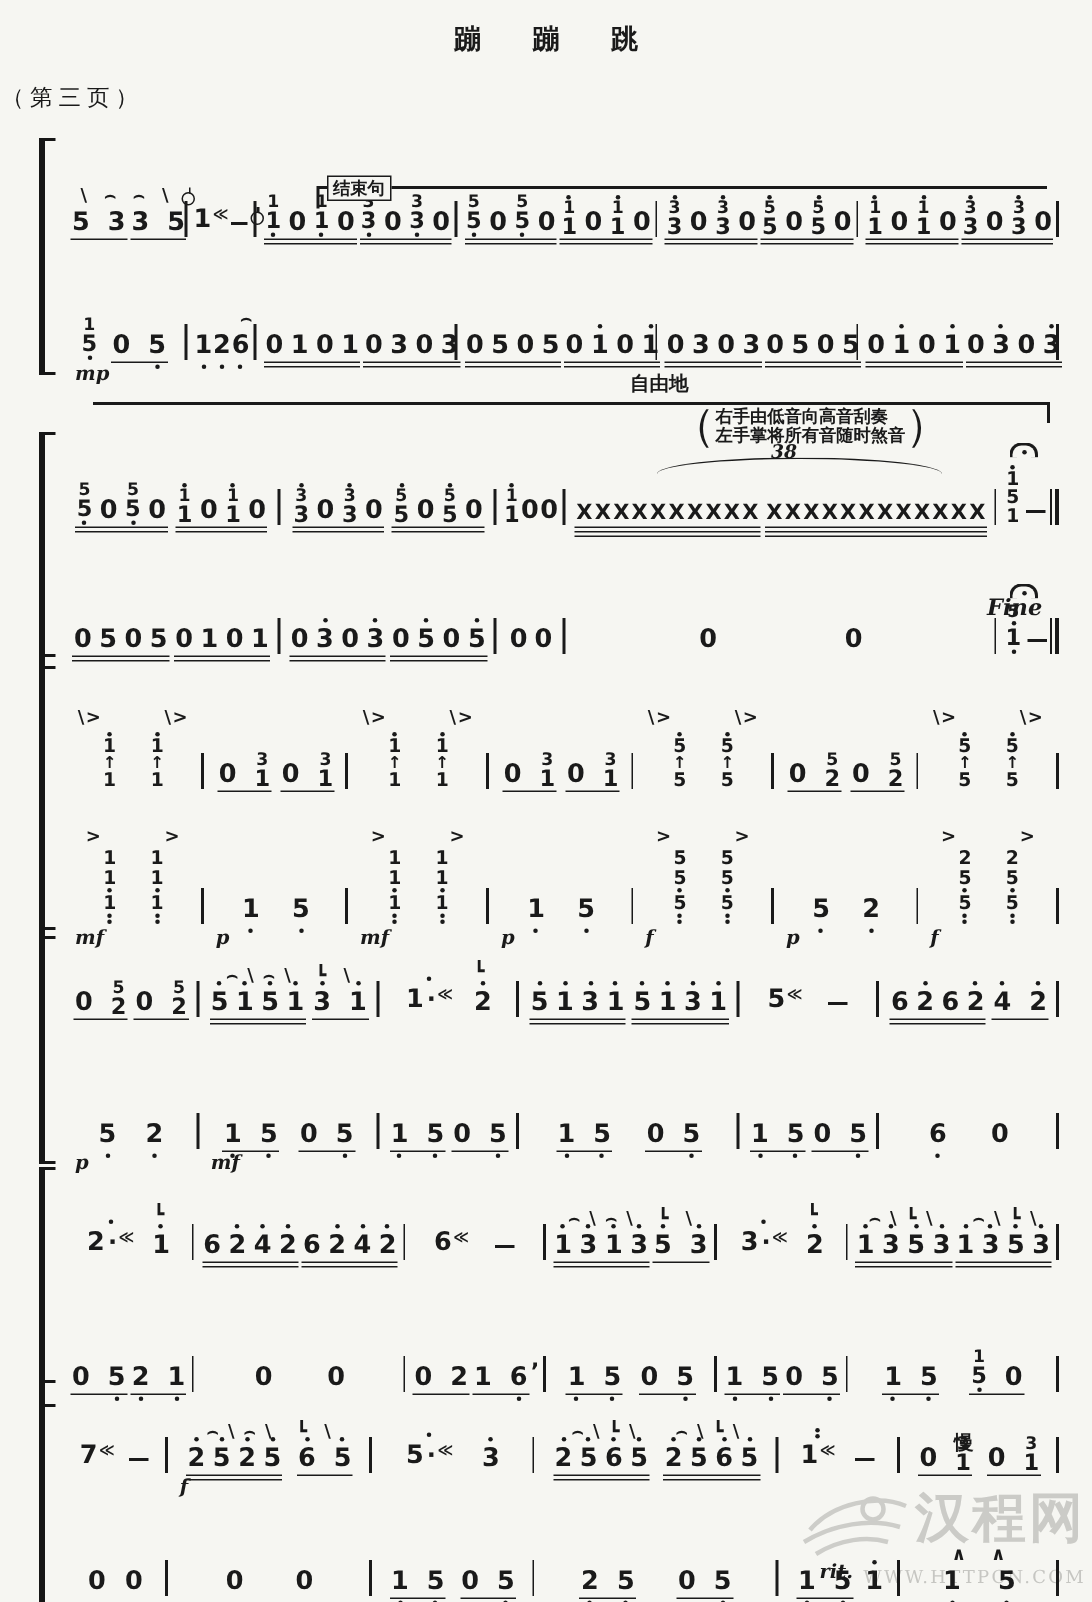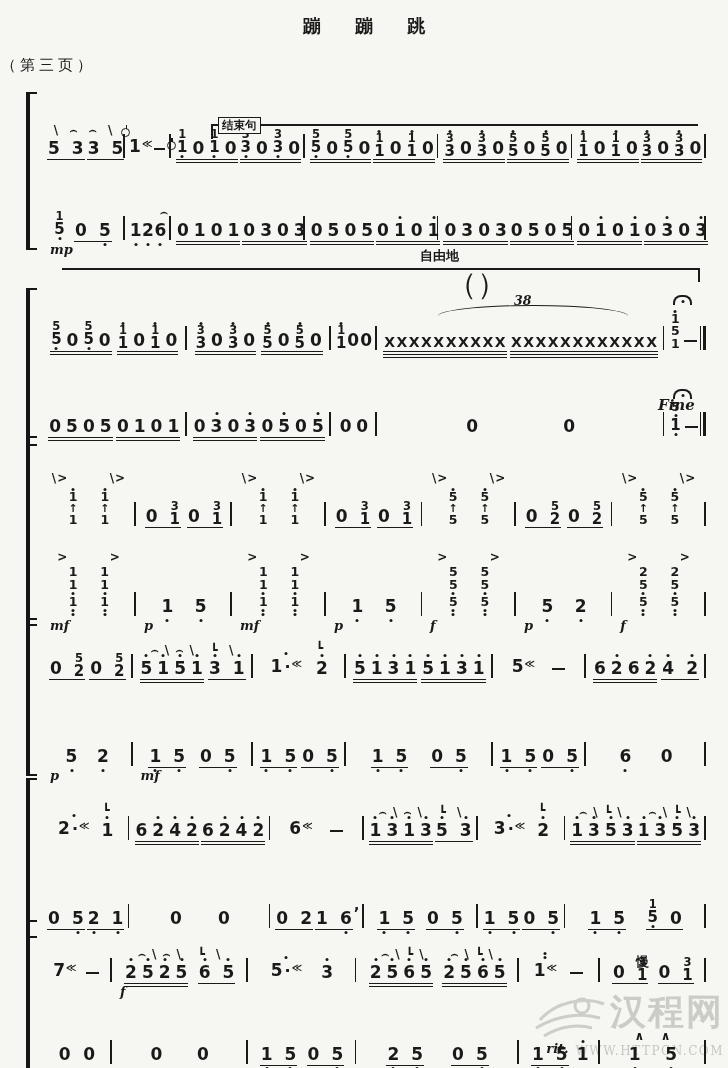--- a/index.html
+++ b/index.html
@@ -1458,17 +1458,21 @@
 <div class="end-line">
   <div class="tick"></div>
   <div class="end-lbl">结束句</div>
 </div>
 <div class="free-lbl">自由地</div>
 <div class="free-line">
   <div class="tick"></div>
 </div>
 <div class="gliss-note">
   <span class="paren">（</span>
+  <span class="tx">
+    <span>右手由低音向高音刮奏</span><br>
+    <span>左手掌将所有音随时煞音</span>
+  </span>
   <span class="paren">）</span>
 </div>
 <div class="gliss-count">38</div>
 <div class="gliss-arc"></div>
 <div class="fine">Fine</div>
 
 </body></html>

